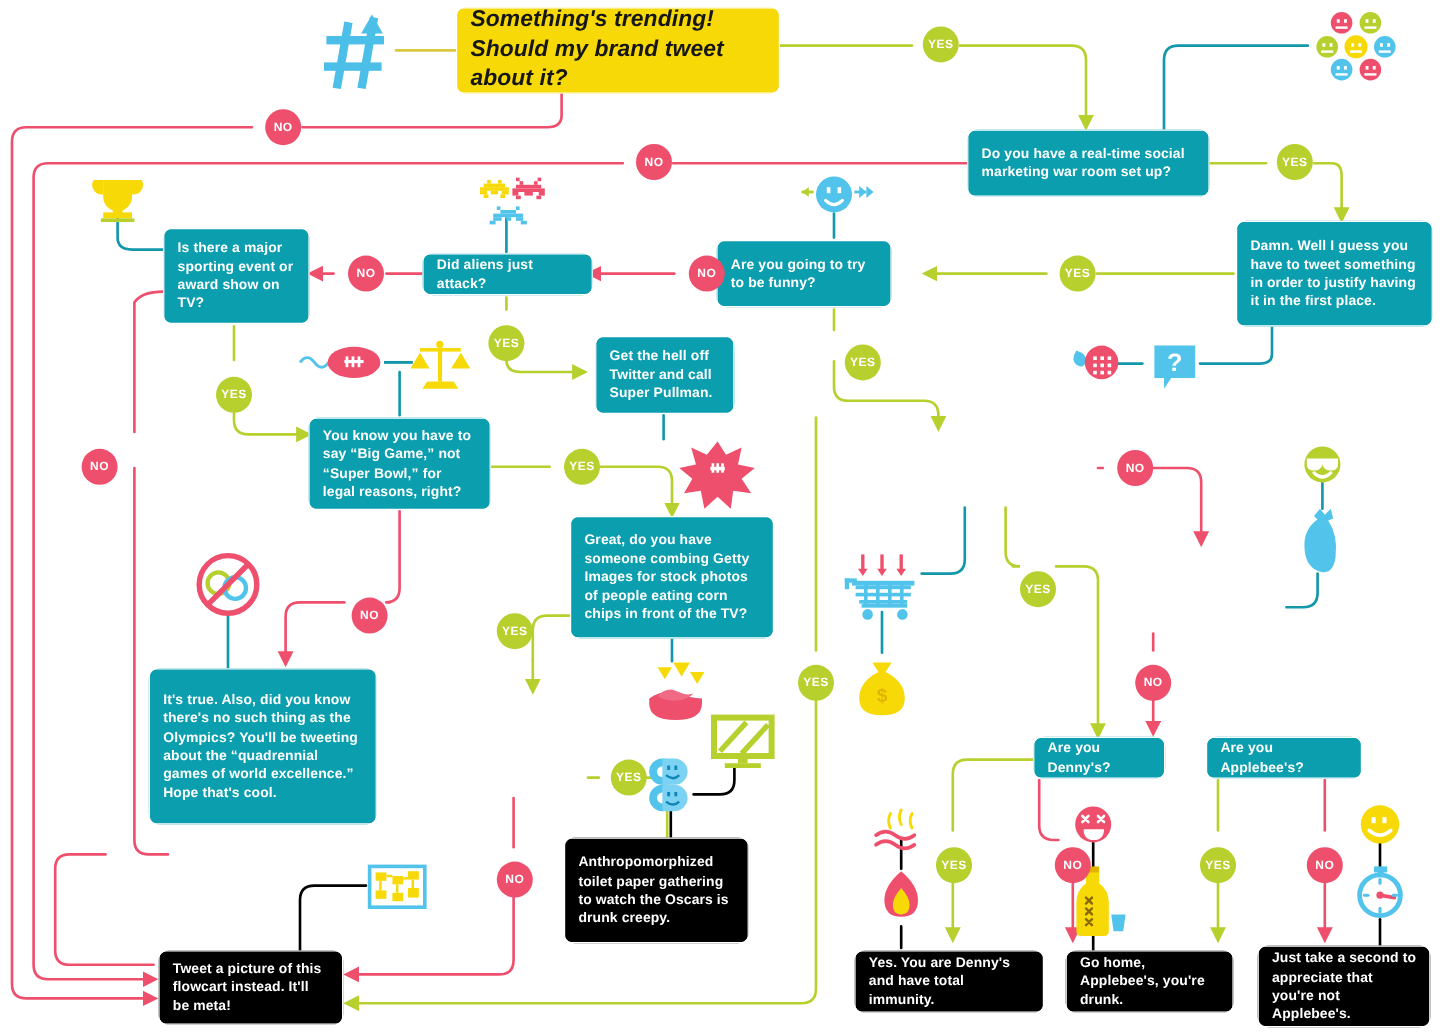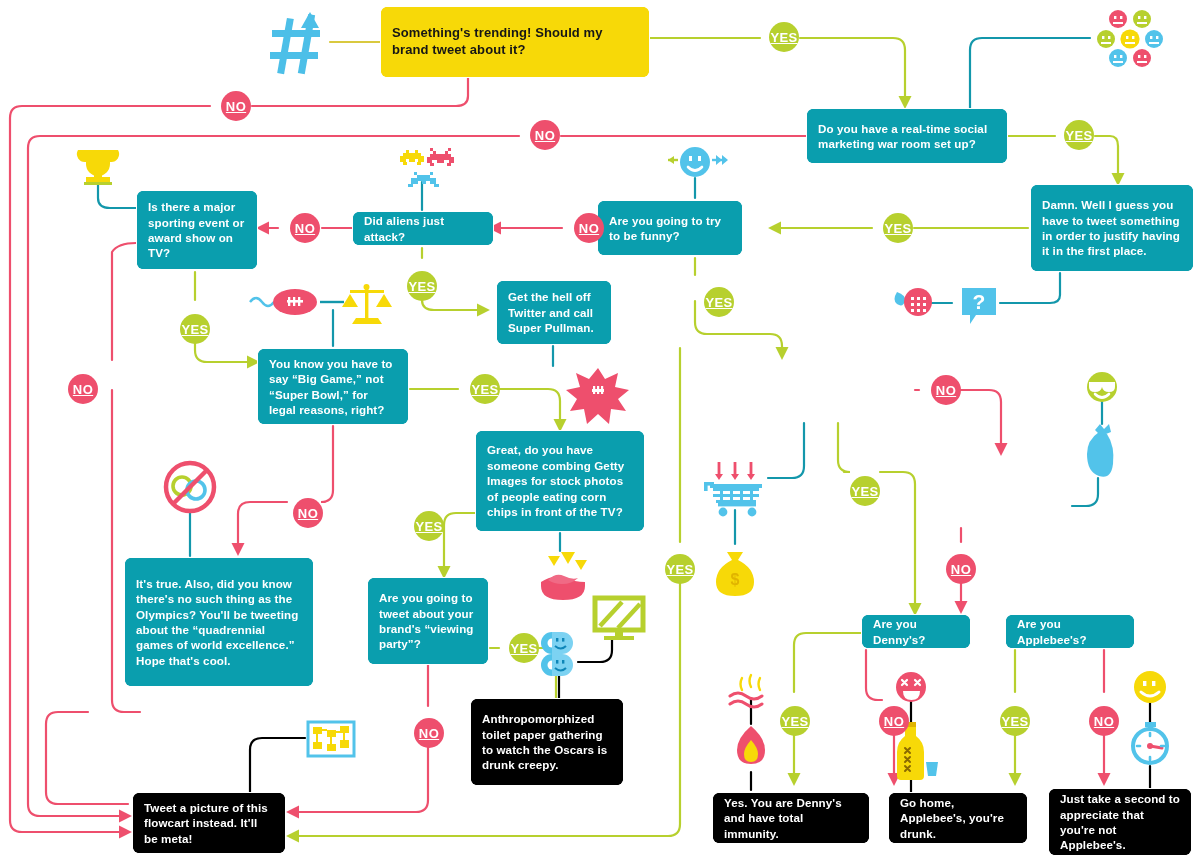--- a/index.html
+++ b/index.html
@@ -14,25 +14,25 @@
   .n-teal{background:#0a9eae;}
   .n-teal .inner{border:1.6px solid #ffffff;}
   .n-teal .txt{color:#ffffff;}
 
   .n-black{background:#000000;}
   .n-black .inner{border:1.6px solid #ffffff;}
   .n-black .txt{color:#ffffff;}
 
   .n-yellow{background:#f7d908;}
   .n-yellow .inner{border:1.8px solid #ffffff;}
-  .n-yellow .txt{color:#161616;font-size:13px;line-height:1.3;}
+  .n-yellow .txt{color:#161616;font-size:19px;line-height:1.3;font-style:italic;}
 
   
   .badge{position:absolute;border-radius:50%;display:flex;align-items:center;justify-content:center;
-         color:#fff;font-size:13px;font-weight:700;letter-spacing:.4px;z-index:6;text-decoration:underline;}
+         color:#fff;font-size:10px;font-weight:700;letter-spacing:.4px;z-index:6;}
   .b-yes{background:#b7d02e;width:30px;height:30px;}
   .b-no{background:#ee4f6d;width:30px;height:30px;}
 
   
   #wires{position:absolute;left:0;top:0;width:1200px;height:860px;z-index:1;}
   #icons{position:absolute;left:0;top:0;width:1200px;height:860px;z-index:3;pointer-events:none;}
   .node,.badge{z-index:5;}
 </style>
 </head>
 <body>
@@ -554,25 +554,20 @@
         <span class="txt">Great, do you have someone combing Getty Images for stock photos of people eating corn chips in front of the TV?</span>
       </div>
   </div>
 
   <div class="node n-teal" style="left:124px;top:557px;width:190px;height:130px;">
     <div class="inner">
         <span class="txt">It's true. Also, did you know there's no such thing as the Olympics? You'll be tweeting about the “quadrennial games of world excellence.” Hope that's cool.</span>
       </div>
   </div>
 
-  <div class="node n-teal" style="left:367px;top:577px;width:122px;height:88px;">
-    <div class="inner">
-        <span class="txt">Are you going to tweet about your brand's “viewing party”?</span>
-      </div>
-  </div>
 
   <div class="node n-black" style="left:470px;top:698px;width:154px;height:88px;">
     <div class="inner">
         <span class="txt">Anthropomorphized toilet paper gathering to watch the Oscars is drunk creepy.</span>
       </div>
   </div>
 
 
 
   <div class="node n-teal" style="left:861px;top:614px;width:110px;height:35px;align-items:center;">

